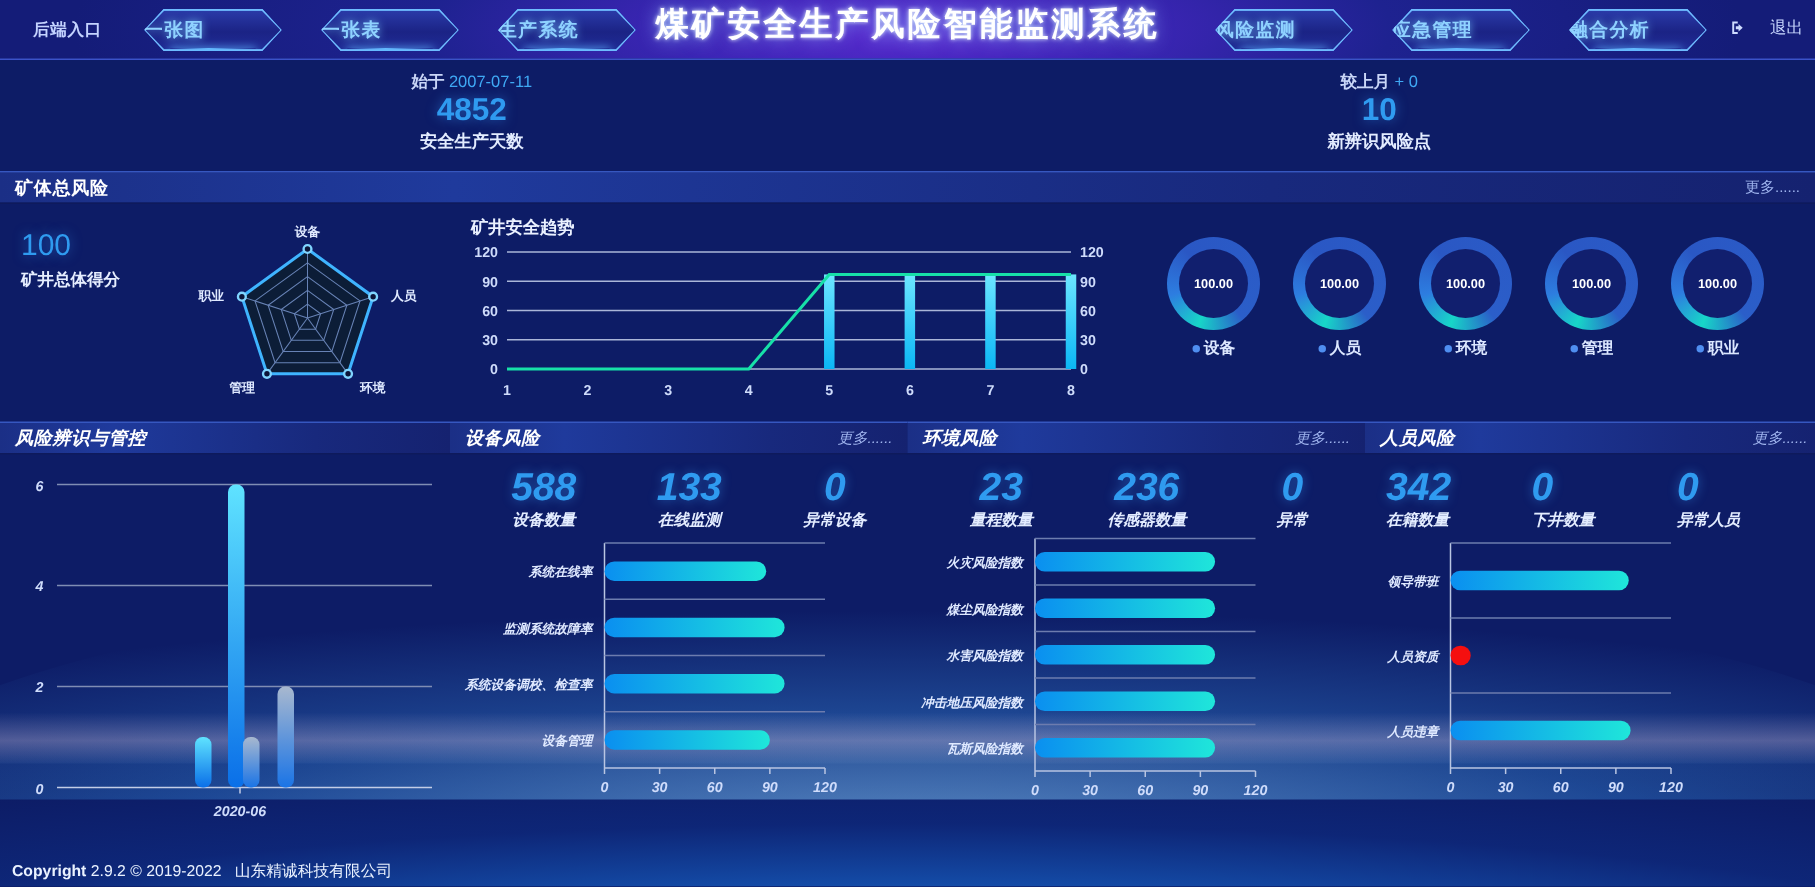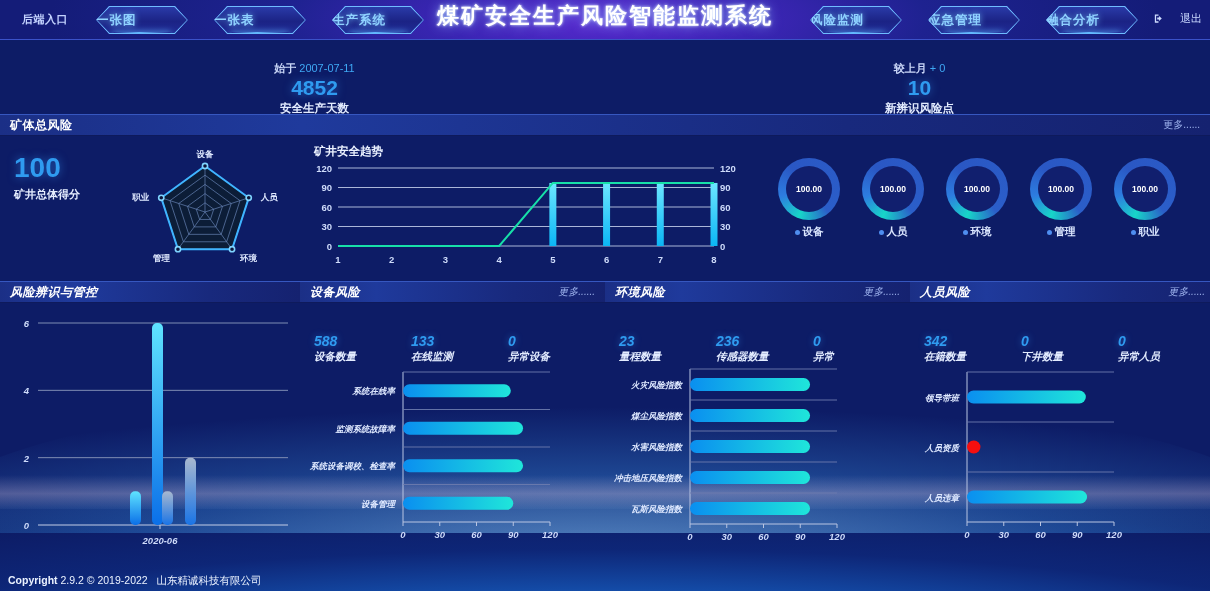--- a/index.html
+++ b/index.html
@@ -96,21 +96,21 @@
     text-shadow:0 0 12px rgba(140,190,255,.85), 0 0 3px #fff;
     pointer-events:none;
   }
   .logout {
     position:absolute; right:8px; top:11px;
     font-size:11px; color:#c9d8ff; display:flex; align-items:center; gap:16px;
   }
 
   
   .kpi-row { position:relative; height:74px; display:flex; z-index:3; }
-  .kpi { flex:1; text-align:center; padding-top:21px;margin-left:24px; }
+  .kpi { flex:1; text-align:center; padding-top:7px;margin-left:24px; }
   .kpi .cmp { font-size:11px; color:#c9d6f7; font-weight:bold; }
   .kpi .cmp em { font-style:normal; color:#3fa9f5; font-weight:normal; margin-left:3px;}
   .kpi .big { font-size:21px; font-weight:bold; color:#2f9bf0; line-height:1.15; text-shadow:0 0 8px rgba(60,160,255,.5);}
   .kpi .lbl { font-size:11.5px; color:#e3ecff; font-weight:bold; margin-top:1px;}
 
   
   .panel-head {
     height:22px; display:flex; align-items:center; justify-content:space-between;
     padding:0 10px;
     background:linear-gradient(90deg,#1b2f86 0%, #1f3a9c 25%, #18297d 70%, #152270 100%);
@@ -119,21 +119,21 @@
   }
   .panel-head .ttl { font-size:12px; font-weight:bold; color:#ffffff; letter-spacing:.5px;}
   .panel-head .more { font-size:10px; color:#9fb4ee; }
 
   .section { position:relative; z-index:3; }
 
   
   .mid-row { display:flex; height:145px; }
   .mid-left { width:300px; position:relative; }
   .score { position:absolute; left:14px; top:18px; }
-  .score .num { font-size:28px; font-weight:bold; color:#2f9bf0; line-height:1; text-shadow:0 0 8px rgba(60,160,255,.5);}
+  .score .num { font-size:20px; font-weight:normal; color:#2f9bf0; line-height:1; text-shadow:0 0 8px rgba(60,160,255,.5);}
   .score .cap { font-size:11px; font-weight:bold; color:#e6eeff; margin-top:5px;}
 
   .mid-center { width:470px; position:relative; }
   .mid-right { flex:1; position:relative; }
 
   .chart-subtitle { position:absolute; font-size:11.5px; font-weight:bold; color:#eaf1ff; }
 
   
   .gauges { position:absolute; left:8px; top:22px; display:flex; gap:22px; }
   .gauge { width:62px; text-align:center; }
@@ -148,26 +148,26 @@
     background:#111f6e;
   }
   .ring span { position:relative; z-index:2; font-size:8.5px; font-weight:bold; color:#ffffff; }
   .gauge .gl { font-size:10.5px; color:#dce7ff; margin-top:5px; font-weight:bold; }
   .gauge .gl i { display:inline-block; width:5px; height:5px; border-radius:50%;
     background:#4f8ef0; margin-right:3px; vertical-align:middle;}
 
   
   .bot-row { display:flex;font-style:italic; }
   .bot-left { width:300px; }
-  .bot-c1, .bot-c2 { width:305px; }
+  .bot-c1, .bot-c2 { width:305px;text-align:center; }
   .bot-c3 { flex:1; }
 
   .stat-row { display:flex; padding:7px 0 0 14px; }
   .stat { width:97px; }
-  .stat .n { font-size:14px; font-weight:bold; color:#2f9bf0; line-height:1.1; text-shadow:0 0 7px rgba(60,160,255,.45);margin-top:24px;}
+  .stat .n { font-size:26px; font-weight:bold; color:#2f9bf0; line-height:1.1; text-shadow:0 0 7px rgba(60,160,255,.45);}
   .stat .l { font-size:10.5px; color:#e3ecff; font-weight:bold; margin-top:1px;}
 
   svg { display:block; overflow:visible; }
   .gtick { font-size:9.5px; fill:#cfdcfb; font-family:"Liberation Sans",sans-serif; font-weight:bold;}
   .glabel { font-size:8.5px; fill:#dfe9ff; font-family:"Liberation Sans",sans-serif; font-weight:bold;}
 
   
   .footer {
     position:absolute; left:0; bottom:3px; width:100%;
     font-size:10.5px; color:#eaf2ff; padding-left:8px; z-index:5;

